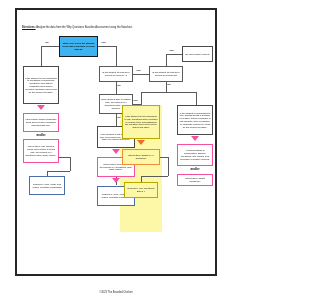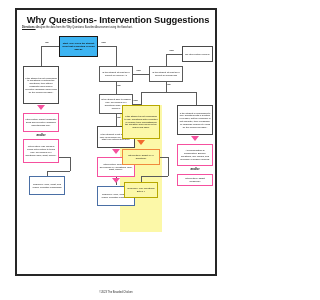--- a/index.html
+++ b/index.html
@@ -140,21 +140,20 @@
     font-size:2.6px;
     color:#2a2a2a;
   }
 </style>
 </head>
 <body>
 
 <div id="page">
   <div class="sheet">
 
-    <div class="title">Why Questions- Intervention Suggestions</div>
 
     <div class="directions">
       <span class="lbl">Directions:</span><span> Analyze the data from the Why Questions Baseline Assessment using the flowchart.</span>
     </div>
 
     <div class="yellowpanel" style="left:103px; top:95px; width:42px; height:127px;"></div>
 
     <div class="node start" style="left:42px; top:26px; width:39px; height:21px;">
       <span>Start Here: Does the student learn that a question is being asked?</span>
     </div>

